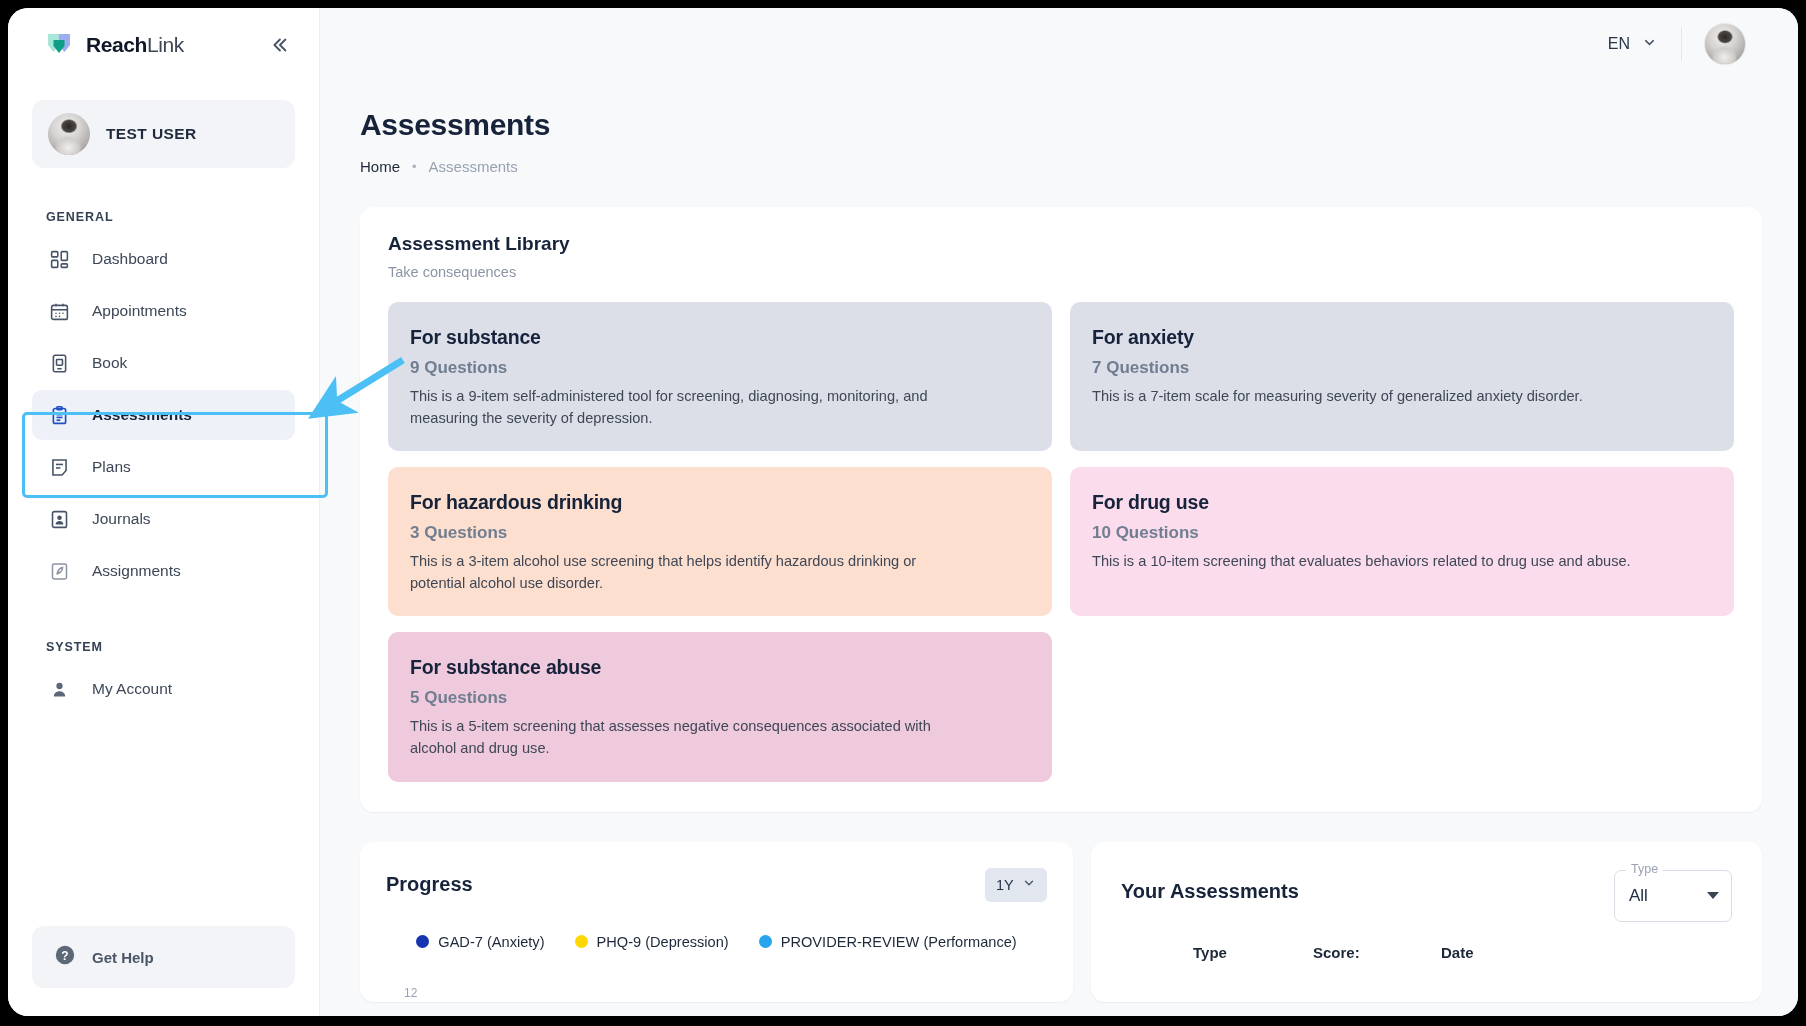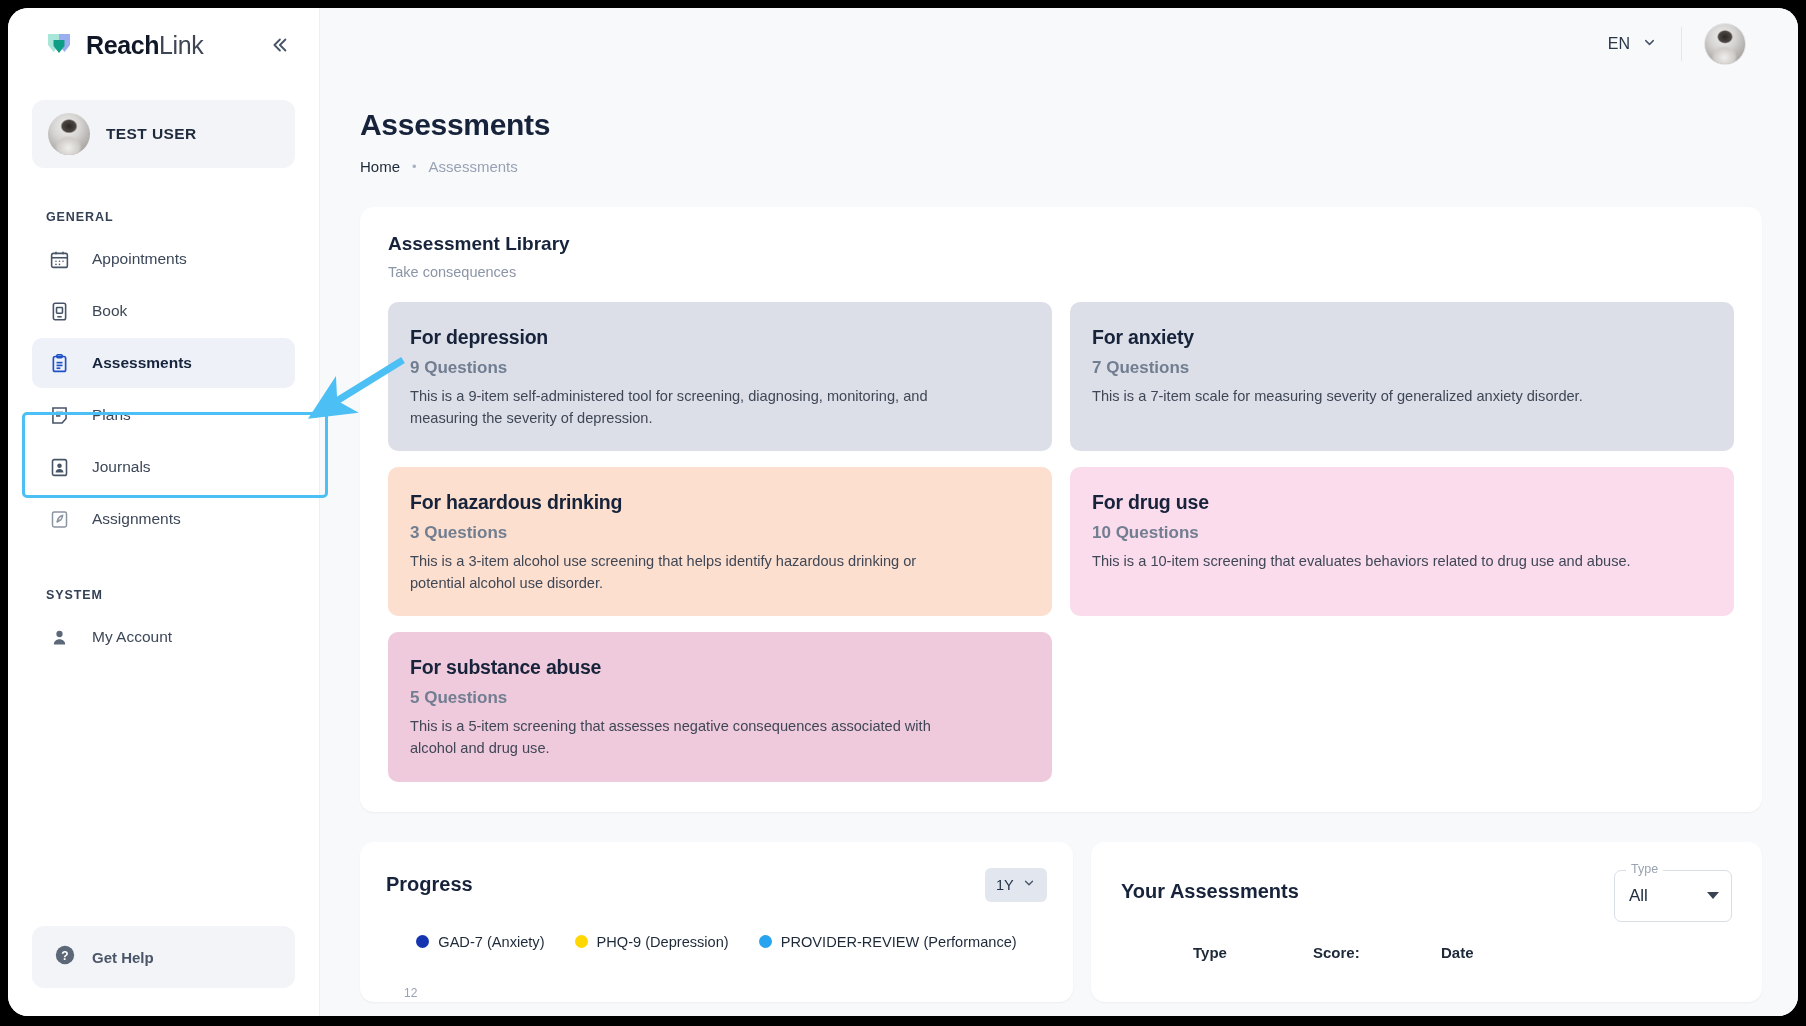--- a/index.html
+++ b/index.html
@@ -36,21 +36,21 @@
     position: relative;
   }
   .brand-row {
     display: flex;
     align-items: center;
     height: 74px;
     padding: 0 26px 0 38px;
     gap: 10px;
   }
   .logo-mark { width: 30px; height: 26px; flex: 0 0 30px; position: relative; }
-  .brand-text { font-size: 25px; letter-spacing: -0.4px; white-space: nowrap; }
+  .brand-text { font-size: 21px; letter-spacing: -0.4px; white-space: nowrap; }
   .brand-text .b1 { font-weight: 700; color: #101828; }
   .brand-text .b2 { font-weight: 400; color: #3e4554; }
   .collapse-btn {
     margin-left: auto;
     width: 28px; height: 28px;
     display: flex; align-items: center; justify-content: center;
     color: #475467; font-size: 21px;
     cursor: pointer;
   }
 
@@ -306,20 +306,31 @@
       </div>
 
       <div class="user-card">
         <span class="avatar-sm"></span>
         <span class="user-name">TEST USER</span>
       </div>
 
       <div class="nav-section-label sec-general">GENERAL</div>
       <nav class="nav-list">
 
+        <div class="nav-item">
+          <span class="nico">
+            <svg viewBox="0 0 24 24" width="21" height="21" fill="none" stroke="#475467" stroke-width="1.8">
+              <rect x="3" y="3" width="7" height="6" rx="1"></rect>
+                <rect x="14" y="3" width="7" height="10" rx="1"></rect>
+              <rect x="3" y="13" width="7" height="8" rx="1"></rect>
+                <rect x="14" y="17" width="7" height="4" rx="1"></rect>
+            </svg>
+          </span>
+          <span>Dashboard</span>
+        </div>
 
         <div class="nav-item">
           <span class="nico">
             <svg viewBox="0 0 24 24" width="21" height="21" fill="none" stroke="#475467" stroke-width="1.8">
               <rect x="3" y="5" width="18" height="16" rx="2"></rect>
                 <line x1="3" y1="10" x2="21" y2="10"></line>
               <line x1="8" y1="3" x2="8" y2="6"></line>
                 <line x1="16" y1="3" x2="16" y2="6"></line>
               <circle cx="8" cy="14" r="0.9" fill="#475467" stroke="none"></circle>
                 <circle cx="12" cy="14" r="0.9" fill="#475467" stroke="none"></circle>
@@ -436,21 +447,21 @@
           <span class="crumb-cur">Assessments</span>
         </div>
       </div>
 
       <section class="card-panel">
         <div class="panel-title">Assessment Library</div>
         <div class="panel-sub">Take consequences</div>
 
         <div class="grid">
           <div class="acard" style="background: rgb(220, 223, 232);">
-            <div class="acard-title">For depression</div>
+            <div class="acard-title">For substance</div>
             <div class="acard-q">9 Questions</div>
             <div class="acard-desc">This is a 9-item self-administered tool for screening, diagnosing, monitoring, and measuring the severity of depression.</div>
           </div>
           <div class="acard" style="background: rgb(220, 223, 232);">
             <div class="acard-title">For anxiety</div>
             <div class="acard-q">7 Questions</div>
             <div class="acard-desc">This is a 7-item scale for measuring severity of generalized anxiety disorder.</div>
           </div>
           <div class="acard" style="background: rgb(252, 223, 207);">
             <div class="acard-title">For hazardous drinking</div>

